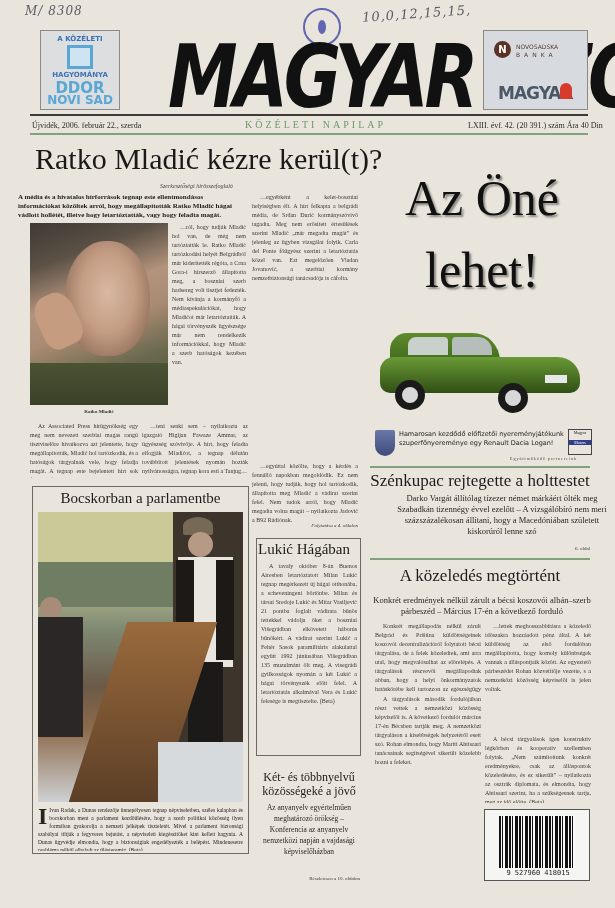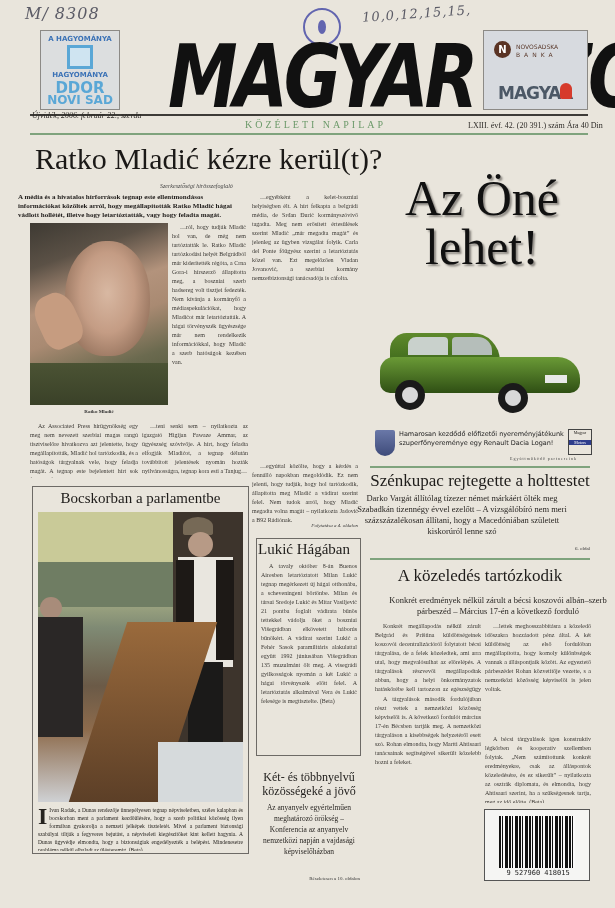--- a/index.html
+++ b/index.html
@@ -6,21 +6,21 @@
   html, body { width: 615px; height: 908px; overflow: hidden; }
   body {
     background: #e9e5dc;
     font-family: "Liberation Serif", serif;
     color: #1f1c1a;
     position: relative;
   }
   .abs { position: absolute; }
   .handwrite {
     font-family: "DejaVu Serif", serif; font-style: italic; color: #5b5b66;
-    font-size: 16px; letter-spacing: 1px;
+    font-size: 12px; letter-spacing: 1px;
   }
   .stamp {
     width: 38px; height: 38px; border-radius: 50%; border: 2px solid #4b4fa8;
     color: #4b4fa8; font-size: 5px; text-align: center; display: flex;
     align-items: center; justify-content: center; opacity: 0.85;
   }
   .stamp .leaf { width: 8px; height: 14px; background: #4b4fa8; border-radius: 50%; }
   .adbox {
     border: 1px solid #8c8a86; background: #dcdedf;
   }
@@ -66,39 +66,39 @@
 </head>
 <body>
 
 <div class="abs handwrite" style="left:25px;top:4px;">M/ 8308</div>
 <div class="abs handwrite" style="left:362px;top:6px;font-size:13px;transform:rotate(-4deg);">10,0,12,15,15,</div>
 <div class="abs stamp" style="left:303px;top:8px;">
   <div class="leaf"></div>
 </div>
 
 <div class="abs adbox" style="left:40px;top:30px;width:80px;height:80px;padding-top:4px;">
-  <div class="ddor-ring">A HAGYOMÁNYA</div>
+  <div class="ddor-ring">A KÖZÉLETI</div>
   <div class="ddor-logo"></div>
   <div class="ddor-ring">HAGYOMÁNYA</div>
   <div class="ddor-name" style="font-size:15px;margin-top:2px;">DDOR</div>
   <div class="ddor-name" style="font-size:12px;line-height:10px;">NOVI SAD</div>
 </div>
 
 <div class="abs masthead" style="left:168px;top:26px;">MAGYAR SZÓ</div>
 
 <div class="abs adbox" style="left:483px;top:30px;width:105px;height:80px;background:#d7dadf;">
   <div class="abs" style="left:10px;top:10px;width:17px;height:17px;border-radius:50%;background:#5a3324;color:#fff;font-family:'DejaVu Sans',sans-serif;font-weight:bold;font-size:10px;text-align:center;line-height:17px;">N</div>
   <div class="abs" style="left:32px;top:12px;font-family:'DejaVu Sans',sans-serif;font-size:6px;color:#5b3a2c;">NOVOSADSKA</div>
   <div class="abs" style="left:32px;top:20px;font-family:'DejaVu Sans',sans-serif;font-size:6px;color:#5b3a2c;letter-spacing:4px;">BANKA</div>
   <div class="abs" style="left:14px;top:52px;font-family:'DejaVu Sans',sans-serif;font-weight:bold;font-size:17px;color:#4c5866;letter-spacing:-1px;">MAGYAR</div>
   <div class="abs" style="left:76px;top:52px;width:12px;height:16px;background:#d63b2c;border-radius:6px 6px 2px 2px;"></div>
 </div>
 
 <div class="abs rule-dark" style="left:30px;top:114px;width:558px;"></div>
-<div class="abs infobar" style="left:32px;top:111px;font-style:italic;">Újvidék, 2006. február 22., szerda</div>
+<div class="abs infobar" style="left:32px;top:121px;">Újvidék, 2006. február 22., szerda</div>
 <div class="abs kozeleti" style="left:245px;top:119px;">KÖZÉLETI NAPILAP</div>
 <div class="abs infobar" style="left:468px;top:121px;">LXIII. évf. 42. (20 391.) szám  Ára 40 Din</div>
 <div class="abs rule-green" style="left:30px;top:133px;width:558px;"></div>
 
 <div class="abs headline-main" style="left:35px;top:142px;">Ratko Mladić kézre kerül(t)?</div>
 <div class="abs byline" style="left:160px;top:183px;">Szerkesztőségi hírösszefoglaló</div>
 <div class="abs lead" style="left:18px;top:193px;width:218px;height:30px;overflow:hidden;">A média és a hivatalos hírforrások tegnap este ellentmondásos információkat közöltek arról, hogy megállapították Ratko Mladić hágai vádlott hollétét, illetve hogy letartóztatták, vagy hogy feladta magát.</div>
 
 <div class="abs photo-mladic" style="left:30px;top:223px;width:138px;height:182px;overflow:hidden;">
   <div class="face" style="left:35px;top:18px;width:85px;height:115px;"></div>
@@ -118,47 +118,47 @@
   </div>
 <div class="abs col" style="left:142px;top:422px;width:106px;height:56px;">
     <p>…teni senki sem – nyilatkozta az igazgató Higijan Fawaze Ammar, az ügyészség szóvivője. A hírt, hogy feladta elfogják Mladićot, a tegnap délután továbbított jelentések nyomán hozták nyilvánosságra, tegnap kora esti a Tanjug…</p>
   </div>
 <div class="abs col" style="left:252px;top:462px;width:106px;height:60px;">
     <p>…egyúttal közölte, hogy a kérdés a fennálló napokban megoldódik. Ez nem jelenti, hogy tudják, hogy hol tartózkodik, állapította meg Mladić a vádirat szerint felel. Nem tudok arról, hogy Mladić megadta volna magát – nyilatkozta Jadović a B92 Rádiónak.</p>
   </div>
 <div class="abs note" style="left:252px;top:523px;width:106px;font-style:italic;">Folytatása a 4. oldalon</div>
 
 <div class="abs ad-big" style="left:362px;top:170px;width:240px;">Az Öné</div>
-<div class="abs ad-big" style="left:362px;top:219px;width:240px;">lehet!</div>
+<div class="abs ad-big" style="left:362px;top:242px;width:240px;">lehet!</div>
 
 <div class="car" style="left:380px;top:325px;width:200px;height:88px;">
   <div class="abs" style="left:10px;top:8px;width:110px;height:30px;background:linear-gradient(180deg,#5f8a2c,#3f6a1c);border-radius:30px 50px 4px 4px;"></div>
   <div class="abs" style="left:28px;top:12px;width:40px;height:18px;background:#c9d1cc;border-radius:8px 4px 0 0;"></div>
   <div class="abs" style="left:72px;top:12px;width:40px;height:18px;background:#b5beba;border-radius:4px 14px 0 0;"></div>
   <div class="abs" style="left:0;top:32px;width:200px;height:36px;background:linear-gradient(180deg,#6a9a36,#2f4f14);border-radius:14px 22px 10px 10px;"></div>
   <div class="abs" style="left:165px;top:50px;width:22px;height:8px;background:#e8e8e8;"></div>
   <div class="abs" style="left:15px;top:55px;width:30px;height:30px;border-radius:50%;background:radial-gradient(circle,#d8d8d8 0 35%,#1a1a1a 40%);"></div>
   <div class="abs" style="left:118px;top:58px;width:30px;height:30px;border-radius:50%;background:radial-gradient(circle,#d8d8d8 0 35%,#1a1a1a 40%);"></div>
 </div>
 <div class="abs" style="left:375px;top:430px;width:20px;height:26px;background:linear-gradient(180deg,#6a78a8,#3e4b7a);border-radius:2px 2px 10px 10px;"></div>
 <div class="abs" style="left:399px;top:430px;width:168px;font-family:'DejaVu Sans',sans-serif;font-size:6.5px;line-height:9px;color:#222;">Hamarosan kezdődő előfizetői nyereményjátékunk szuperfőnyereménye egy Renault Dacia Logan!</div>
 <div class="abs" style="left:568px;top:429px;width:24px;height:26px;border:1px solid #444;font-size:4px;text-align:center;">
   <div>Magyar</div>
   <div style="background:#2e3d8c;color:#fff;margin-top:5px;">Motors</div>
 </div>
 <div class="abs" style="left:510px;top:456px;font-size:4px;letter-spacing:1px;color:#444;">Együttműködő partnereink</div>
 
 <div class="abs rule-green" style="left:370px;top:466px;width:220px;"></div>
 <div class="abs hed" style="left:365px;top:471px;width:230px;font-size:17px;">Szénkupac rejtegette a holttestet</div>
-<div class="abs deck" style="left:352px;top:493px;width:220px;">Darko Vargát állítólag tízezer német márkáért ölték meg Szabadkán tizennégy évvel ezelőtt – A vizsgálóbíró nem meri százszázalékosan állítani, hogy a Macedóniában született kiskorúról lenne szó</div>
+<div class="abs deck" style="left:392px;top:493px;width:220px;">Darko Vargát állítólag tízezer német márkáért ölték meg Szabadkán tizennégy évvel ezelőtt – A vizsgálóbíró nem meri százszázalékosan állítani, hogy a Macedóniában született kiskorúról lenne szó</div>
 <div class="abs note" style="left:540px;top:546px;width:50px;">6. oldal</div>
 
 <div class="abs rule-green" style="left:370px;top:558px;width:220px;"></div>
-<div class="abs hed" style="left:365px;top:566px;width:230px;font-size:17px;">A közeledés tartózkodik</div>
-<div class="abs deck" style="left:370px;top:595px;width:224px;margin-left:16px;">Konkrét eredmények nélkül zárult a bécsi koszovói albán–szerb párbeszéd – Március 17-én a következő forduló</div>
+<div class="abs hed" style="left:365px;top:566px;width:230px;font-size:17px;">A közeledés megtörtént</div>
+<div class="abs deck" style="left:370px;top:595px;width:224px;">Konkrét eredmények nélkül zárult a bécsi koszovói albán–szerb párbeszéd – Március 17-én a következő forduló</div>
 <div class="abs col" style="left:375px;top:622px;width:106px;height:70px;">
     <p>Konkrét megállapodás nélkül zárult Belgrád és Priština küldöttségeinek koszovói decentralizációról folytatott bécsi tárgyalása, de a felek közeledtek, ami arra utal, hogy megvalósulhat az előrelépés. A tárgyalások részvevői megállapodtak abban, hogy a helyi önkormányzatok hatáskörébe kell tartozzon az egészségügy és oktatás.</p>
   </div>
 <div class="abs col" style="left:375px;top:695px;width:106px;height:210px;">
     <p>A tárgyalások második fordulójában részt vettek a nemzetközi közösség képviselői is. A következő fordulót március 17-én Bécsben tartják meg. A nemzetközi tárgyaláson a kisebbségek helyzetéről esett szó. Rohan elmondta, hogy Martti Ahtisaari tanácsainak segítségével sikerült közelebb hozni a feleket.</p>
   </div>
 <div class="abs col" style="left:485px;top:622px;width:106px;height:110px;">
     <p>…lettek meghosszabbításra a közeledő időszakra hozzáadott pénz által. A két küldöttség az első fordulóban megállapította, hogy komoly különbségek vannak a álláspontjaik között. Az egyeztető párbeszédet Rohan közvetítője vezette, s a nemzetközi közösség képviselői is jelen voltak.</p>
   </div>
 <div class="abs col" style="left:485px;top:735px;width:106px;height:68px;">

